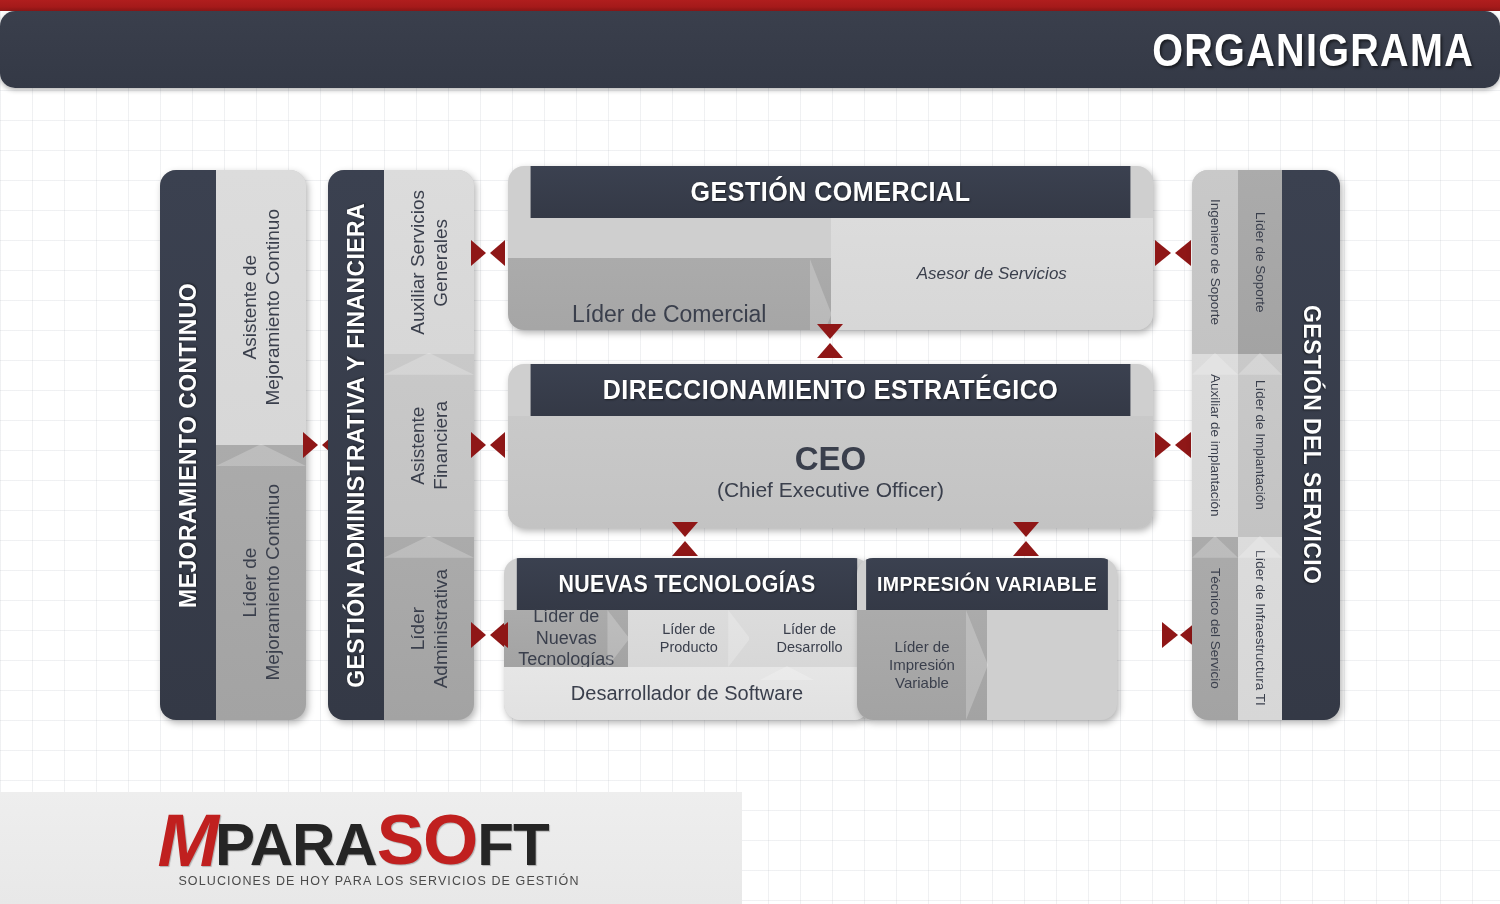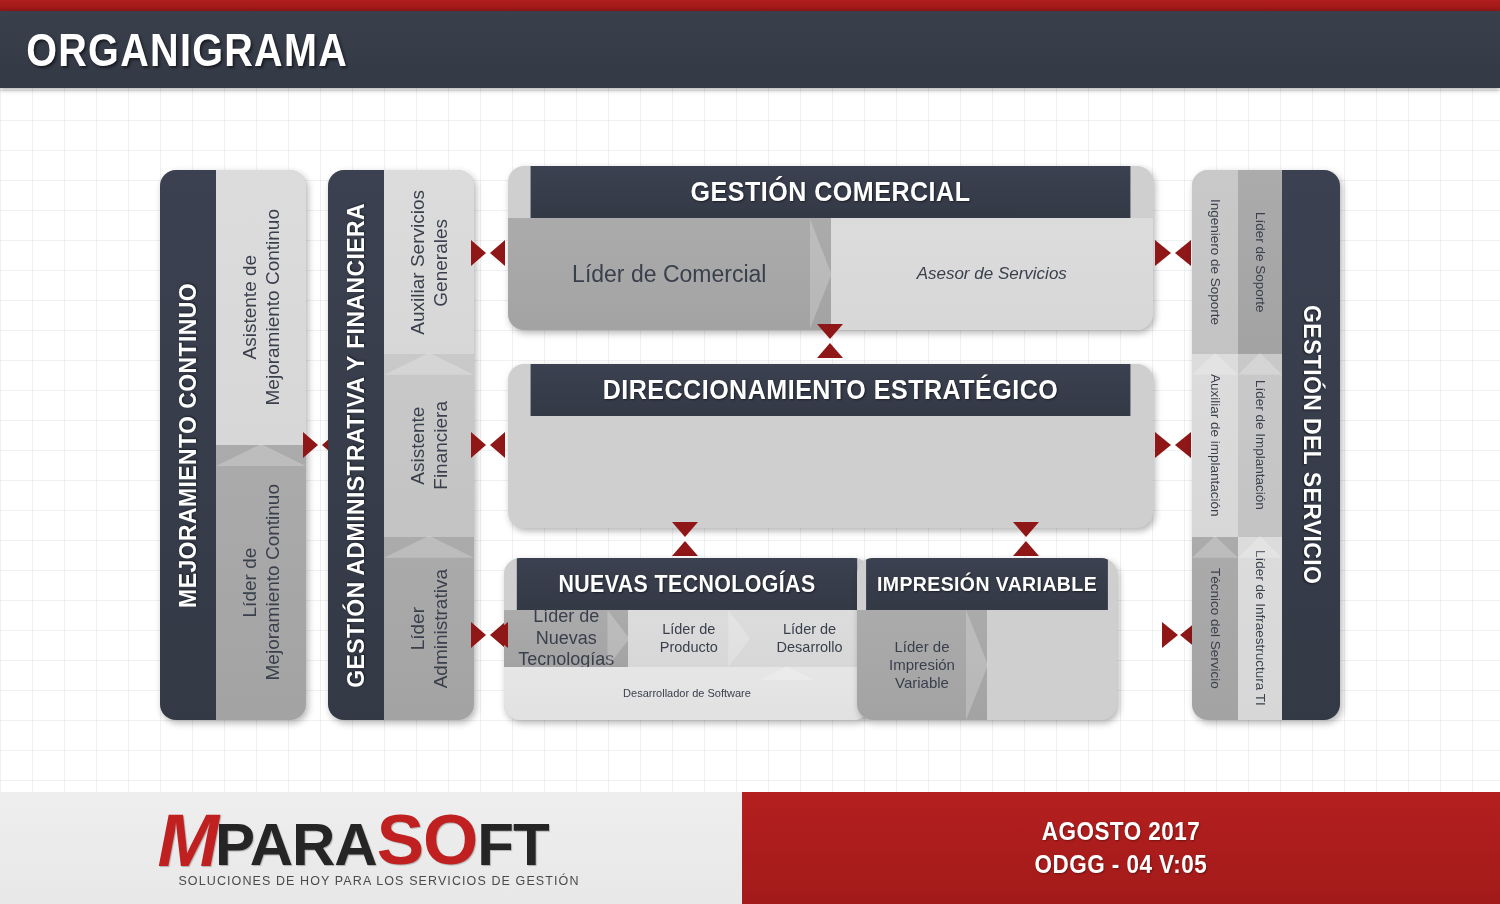--- a/index.html
+++ b/index.html
@@ -28,21 +28,21 @@
   .top-red-bar {
     position: absolute; top: 0; left: 0;
     width: 1500px; height: 11px;
     background: linear-gradient(to bottom, #b01e1e 0%, #a51a1a 60%, #8f1717 100%);
   }
   .header {
     position: absolute; top: 11px; left: 0;
     width: 1500px; height: 77px;
     background: linear-gradient(to bottom, #3a3f4c 0%, #343946 100%);
     box-shadow: 0 2px 5px rgba(0,0,0,.30);
-    display: flex; align-items: center; justify-content: flex-start;
+    display: flex; align-items: center; justify-content: flex-end; border-radius: 15px;
   }
   .header-title {
     color: #ffffff;
     font-size: 46px;
     font-weight: bold;
     letter-spacing: 1.5px;
     transform: scaleX(.86);
     text-shadow: 2px 2px 3px rgba(0,0,0,.55);
     font-family: "Liberation Sans", sans-serif;
   }
@@ -242,37 +242,41 @@
     <div class="t-right"></div>
   </div>
   <div class="conn-h" style="left:471px; top:622px;">
     <div class="t-left"></div>
     <div class="t-right"></div>
   </div>
 
   <div class="card" style="left:508px; top:166px; width:645px; height:164px;">
     <div class="card-head" style="height:52px; font-size:27px; letter-spacing:.5px; transform:scaleX(.93);">GESTIÓN COMERCIAL</div>
     <div class="card-body" style="height:112px;">
-      <div class="cell g-dark" style="width:50%; height:100%; font-size:23px;">
+      <div class="cell g-dark" style="width:50%; height:100%; font-size:23px;margin-top:40px;">
         <span>Líder de Comercial</span>
         <div class="chev-r"></div>
       </div>
       <div class="cell g-light" style="width:50%; height:100%; font-size:17px;font-style:italic;">
         <span>Asesor de Servicios</span>
       </div>
     </div>
   </div>
 
   <div class="conn-v" style="left:817px; top:324px;">
     <div class="t-top"></div>
     <div class="t-bot"></div>
   </div>
 
   <div class="card" style="left:508px; top:364px; width:645px; height:164px;">
     <div class="card-head" style="height:52px; font-size:27px; letter-spacing:.5px; transform:scaleX(.93);">DIRECCIONAMIENTO ESTRATÉGICO</div>
+    <div class="card-body g-mid" style="height:112px; flex-direction:column; align-items:center; justify-content:center;">
+      <div style="font-size:33px; font-weight:bold; color:#3a3f4c; line-height:1.05;">CEO</div>
+      <div style="font-size:21px; color:#3a3f4c; margin-top:2px;">(Chief Executive Officer)</div>
+    </div>
   </div>
 
   <div class="conn-v" style="left:672px; top:522px;">
     <div class="t-top"></div>
     <div class="t-bot"></div>
   </div>
   <div class="conn-v" style="left:1013px; top:522px;">
     <div class="t-top"></div>
     <div class="t-bot"></div>
   </div>
@@ -288,21 +292,21 @@
       <div class="cell g-light" style="width:33%; height:100%; font-size:14.5px; white-space:pre-line;">
         <span>Líder de
 Producto</span>
         <div class="chev-r"></div>
       </div>
       <div class="cell g-light" style="width:33%; height:100%; font-size:14.5px; white-space:pre-line;">
         <span>Líder de
 Desarrollo</span>
       </div>
     </div>
-    <div class="cell g-pale" style="height:53px; font-size:11px;">
+    <div class="cell g-pale" style="height:53px; font-size:20px;">
       <div class="chev-up" style="left:auto; right:56px; width:54px; height:14px;"></div>
       <span>Desarrollador de Software</span>
     </div>
   </div>
 
   <div class="card" style="left:857px; top:558px; width:260px; height:162px;">
     <div class="card-head" style="height:52px; font-size:21px; letter-spacing:.4px; transform:scaleX(.93);">IMPRESIÓN VARIABLE</div>
     <div class="card-body" style="height:110px;">
       <div class="cell g-dark" style="width:50%; height:100%; font-size:15px; white-space:pre-line;">
         <span>Líder de
@@ -363,18 +367,14 @@
       <div class="logo-row">
         <span class="logo-m">M</span>
         <span class="logo-akro">PARA</span>
         <span class="logo-so">SO</span>
         <span class="logo-ft">FT</span>
       </div>
       <div class="logo-tag">SOLUCIONES DE HOY PARA LOS SERVICIOS DE GESTIÓN</div>
     </div>
   </div>
 
-  <div class="footer-right">
-    <div class="footer-line">AGOSTO 2017</div>
-    <div class="footer-line">ODGG - 04 V:05</div>
-  </div>
 
 </div>
 
 </body></html>

